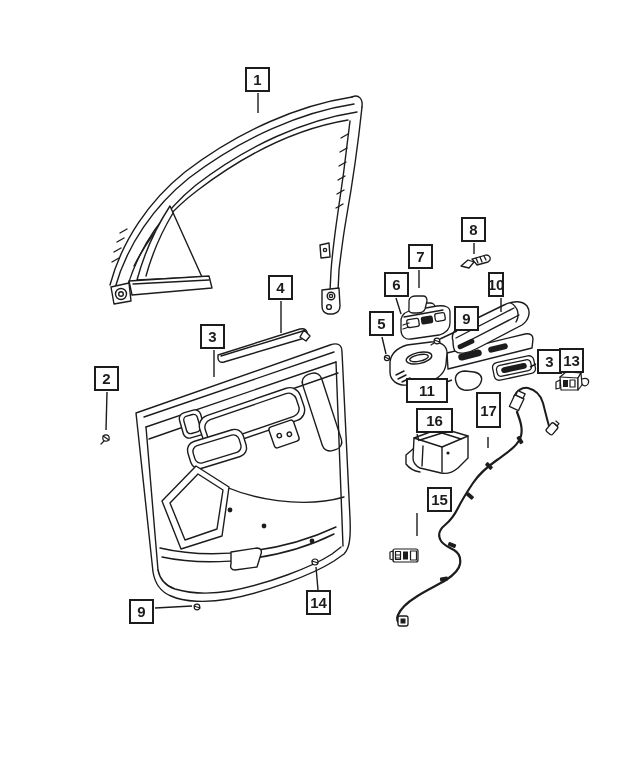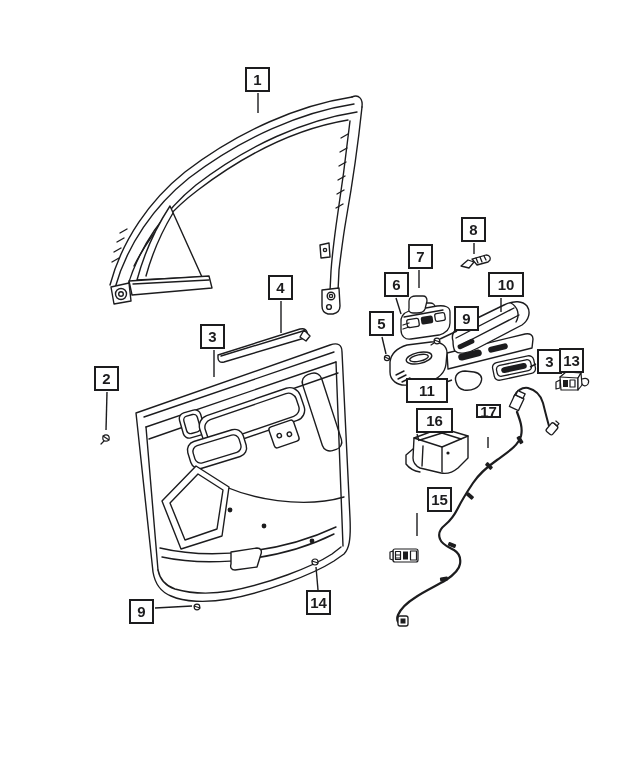--- a/index.html
+++ b/index.html
@@ -261,23 +261,23 @@
   <div>
       <div class="callout" style="left: 245px; top: 67px; width: 25px; height: 25px;">1</div>
       <div class="callout" style="left: 94px; top: 366px; width: 25px; height: 25px;">2</div>
       <div class="callout" style="left: 200px; top: 324px; width: 25px; height: 25px;">3</div>
       <div class="callout" style="left: 268px; top: 275px; width: 25px; height: 25px;">4</div>
       <div class="callout" style="left: 369px; top: 311px; width: 25px; height: 25px;">5</div>
       <div class="callout" style="left: 384px; top: 272px; width: 25px; height: 25px;">6</div>
       <div class="callout" style="left: 408px; top: 244px; width: 25px; height: 25px;">7</div>
       <div class="callout" style="left: 461px; top: 217px; width: 25px; height: 25px;">8</div>
       <div class="callout" style="left: 454px; top: 306px; width: 25px; height: 25px;">9</div>
-      <div class="callout" style="left: 488px; top: 272px; width: 36px; height: 25px;">10</div>
+      <div class="callout" style="left: 488px; top: 272px; width: 16px; height: 25px;">10</div>
       <div class="callout" style="left: 406px; top: 378px; width: 42px; height: 25px;">11</div>
       <div class="callout" style="left: 537px; top: 349px; width: 25px; height: 25px;">3</div>
       <div class="callout" style="left: 559px; top: 348px; width: 25px; height: 25px;">13</div>
       <div class="callout" style="left: 306px; top: 590px; width: 25px; height: 25px;">14</div>
       <div class="callout" style="left: 404px; top: 487px; width: 25px; height: 25px; margin-left: 23px;">15</div>
       <div class="callout" style="left: 404px; top: 408px; width: 37px; height: 25px; margin-left: 12px;">16</div>
-      <div class="callout" style="left: 476px; top: 404px; width: 25px; height: 14px;">17</div>
+      <div class="callout" style="left: 476px; top: 392px; width: 25px; height: 36px;">17</div>
       <div class="callout" style="left: 129px; top: 599px; width: 25px; height: 25px;">9</div>
     </div>
 </div>
 
 </body></html>

